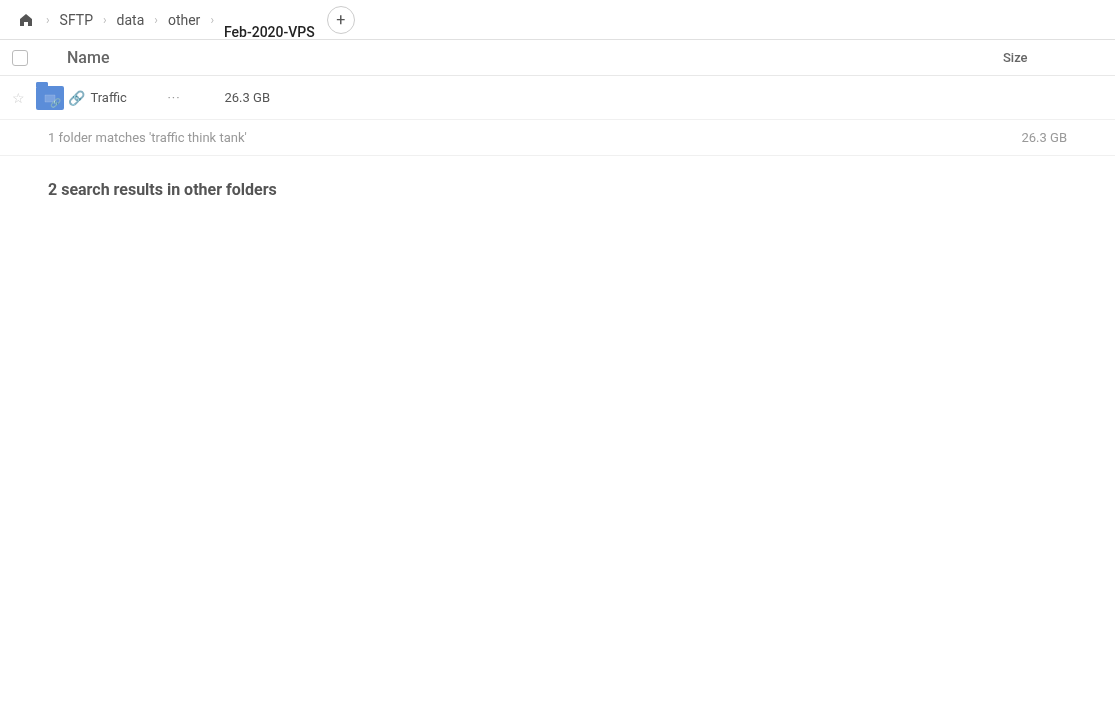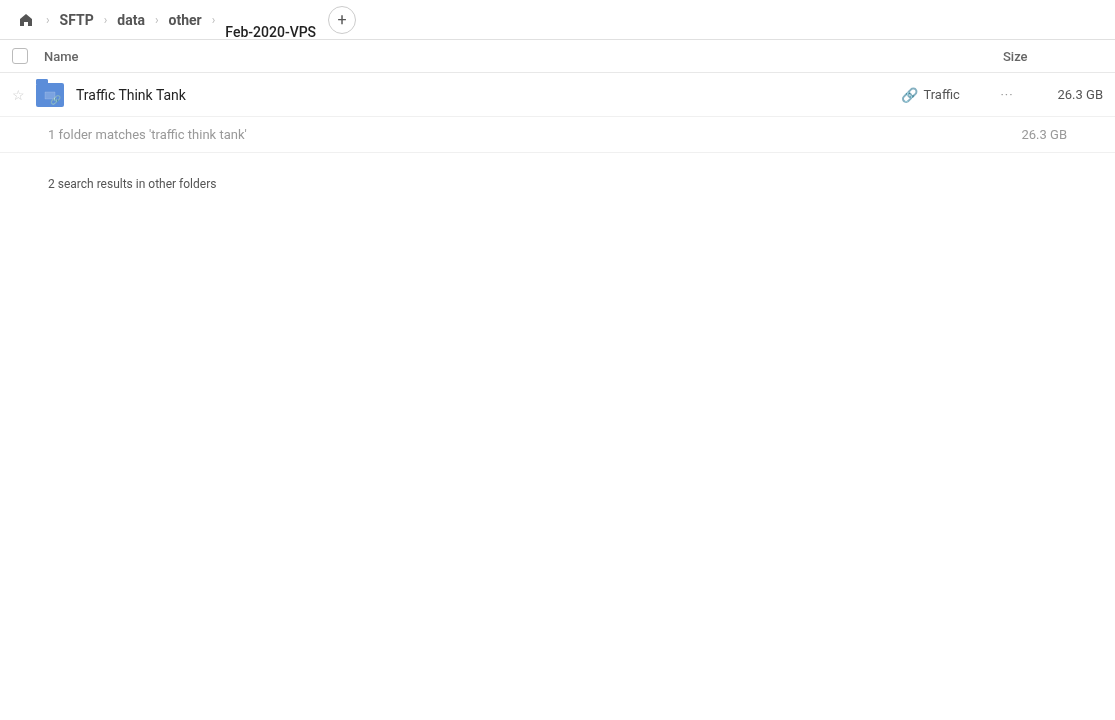--- a/index.html
+++ b/index.html
@@ -29,21 +29,20 @@
     }
 
     .breadcrumb-item {
       display: flex;
       align-items: center;
       gap: 4px;
       cursor: pointer;
       color: #555;
       padding: 2px 4px;
       border-radius: 4px;
-      font-weight: bold;
     }
 
     .breadcrumb-separator {
       color: #bbb;
       font-size: 12px;
       margin: 0 2px;
     }
 
     .breadcrumb-item.active {
       color: #222;
@@ -86,23 +85,24 @@
       background: #fff;
     }
 
     .col-checkbox {
       width: 32px;
       flex-shrink: 0;
     }
 
     .col-name {
       flex: 1;
-      font-size: 13px;
+      font-size: 16px;
       color: #666;
       font-weight: 500;
+      margin-left: 23px;
     }
 
     .col-size {
       width: 100px;
       text-align: left;
       font-size: 13px;
       color: #666;
       font-weight: 500;
     }
 
@@ -191,22 +191,23 @@
       padding: 10px 48px 10px 48px;
       font-size: 13px;
       color: #999;
       border-bottom: 1px solid #f0f0f0;
       gap: 32px;
     }
 
     
     .other-folders-heading {
       padding: 24px 48px 12px 48px;
-      font-size: 12px;
-      color: #555;
+      font-size: 16px;
+      color: #555;
+      font-weight: bold;
     }
 
     
     .checkbox {
       width: 16px;
       height: 16px;
       border: 1.5px solid #bbb;
       border-radius: 3px;
       background: #fff;
       cursor: pointer;
@@ -261,21 +262,20 @@
   </div>
   <div class="col-icon">
     <div class="folder-icon" style="width:28px;height:24px;background:#5b8dd9;border-radius:2px;position:relative;">
       <div style="position:absolute;top:-4px;left:0;width:12px;height:5px;background:#5b8dd9;border-radius:2px 2px 0 0;"></div>
       <svg width="14" height="12" viewBox="0 0 14 12" style="position:relative;z-index:1;">
         <path d="M2 3h10v7H2z" fill="rgba(255,255,255,0.2)" stroke="rgba(255,255,255,0.3)" stroke-width="0.5"></path>
       </svg>
       <div style="position:absolute;bottom:2px;right:2px;font-size:9px;color:rgba(255,255,255,0.95);">🔗</div>
     </div>
   </div>
-  <div class="col-name-text">Traffic Think Tank</div>
   <div class="col-shared">
     <span class="link-icon">🔗</span>
     <span>Traffic</span>
   </div>
   <div class="col-more">
     <span style="letter-spacing:1px;font-size:13px;color:#999;">···</span>
   </div>
   <div class="col-size-val">26.3 GB</div>
 </div>
 

